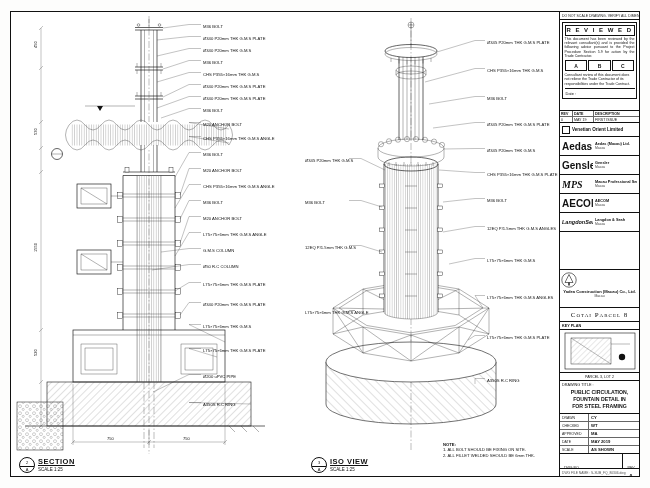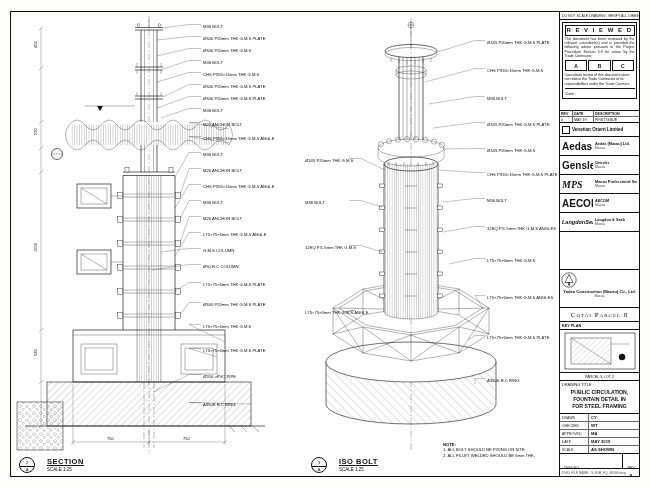--- a/index.html
+++ b/index.html
@@ -10,21 +10,21 @@
   .view-left{width:292px;}
   .view-right{flex:1;}
   svg{display:block;}
   .ln{stroke:#111;stroke-width:0.65;fill:none;}
   .lt{stroke:#222;stroke-width:0.35;fill:none;}
   .ld{stroke:#333;stroke-width:0.3;fill:none;}
   .cl{stroke:#555;stroke-width:0.4;stroke-dasharray:7 2 1.5 2;fill:none;}
   .bolt{fill:#fff;stroke:#111;stroke-width:0.4;}
   .ann{font-size:4.2px;fill:#111;font-family:"Liberation Sans",sans-serif;}
   .dim{font-size:4px;fill:#111;font-family:"Liberation Sans",sans-serif;}
-  .view-caption{position:absolute;left:8px;bottom:3px;display:flex;align-items:flex-start;gap:12px;}
+  .view-caption{position:absolute;left:8px;bottom:3px;display:flex;align-items:flex-start;gap:3px;}
   .bubble{width:14px;height:14px;border:0.9px solid #111;border-radius:50%;display:flex;flex-direction:column;align-items:center;font-size:4px;line-height:1;background:#fff;flex:0 0 auto;}
   .b-top{border-bottom:0.6px solid #111;width:100%;text-align:center;padding:2.5px 0 1px;}
   .b-bot{padding-top:1px;}
   .cap-label{font-weight:bold;font-size:7.5px;text-decoration:underline;letter-spacing:0.5px;}
   .cap-scale{font-size:4.5px;margin-top:1px;}
   .iso-notes{position:absolute;right:4px;bottom:18px;width:112px;font-size:4.2px;line-height:1.3;}
   .iso-notes .nt{font-weight:bold;}
   
   .titleblock{width:80px;border-left:1px solid #111;display:flex;flex-direction:column;overflow:hidden;background:#fff;}
   .tb-top{font-size:3.5px;padding:1.5px 2px;border-bottom:0.5px solid #111;color:#222;overflow:hidden;white-space:nowrap;}
@@ -473,21 +473,21 @@
       <div>1. ALL BOLT SHOULD BE FIXING ON SITE.</div>
       <div>2. ALL FILLET WELDED SHOULD BE 6mm THK.</div>
     </div>
 
     <div class="view-caption">
       <div class="bubble">
         <span class="b-top">3</span>
         <span class="b-bot">A</span>
       </div>
       <div class="cap-text">
-        <div class="cap-label">ISO BOLT</div>
+        <div class="cap-label">ISO VIEW</div>
         <div class="cap-scale">SCALE 1:25</div>
       </div>
     </div>
    </div>
   </div>
 
   <div class="titleblock">
     <div class="tb-top">DO NOT SCALE DRAWING. VERIFY ALL DIMENSIONS ON SITE.</div>
 
     <div class="tb-reviewed">

